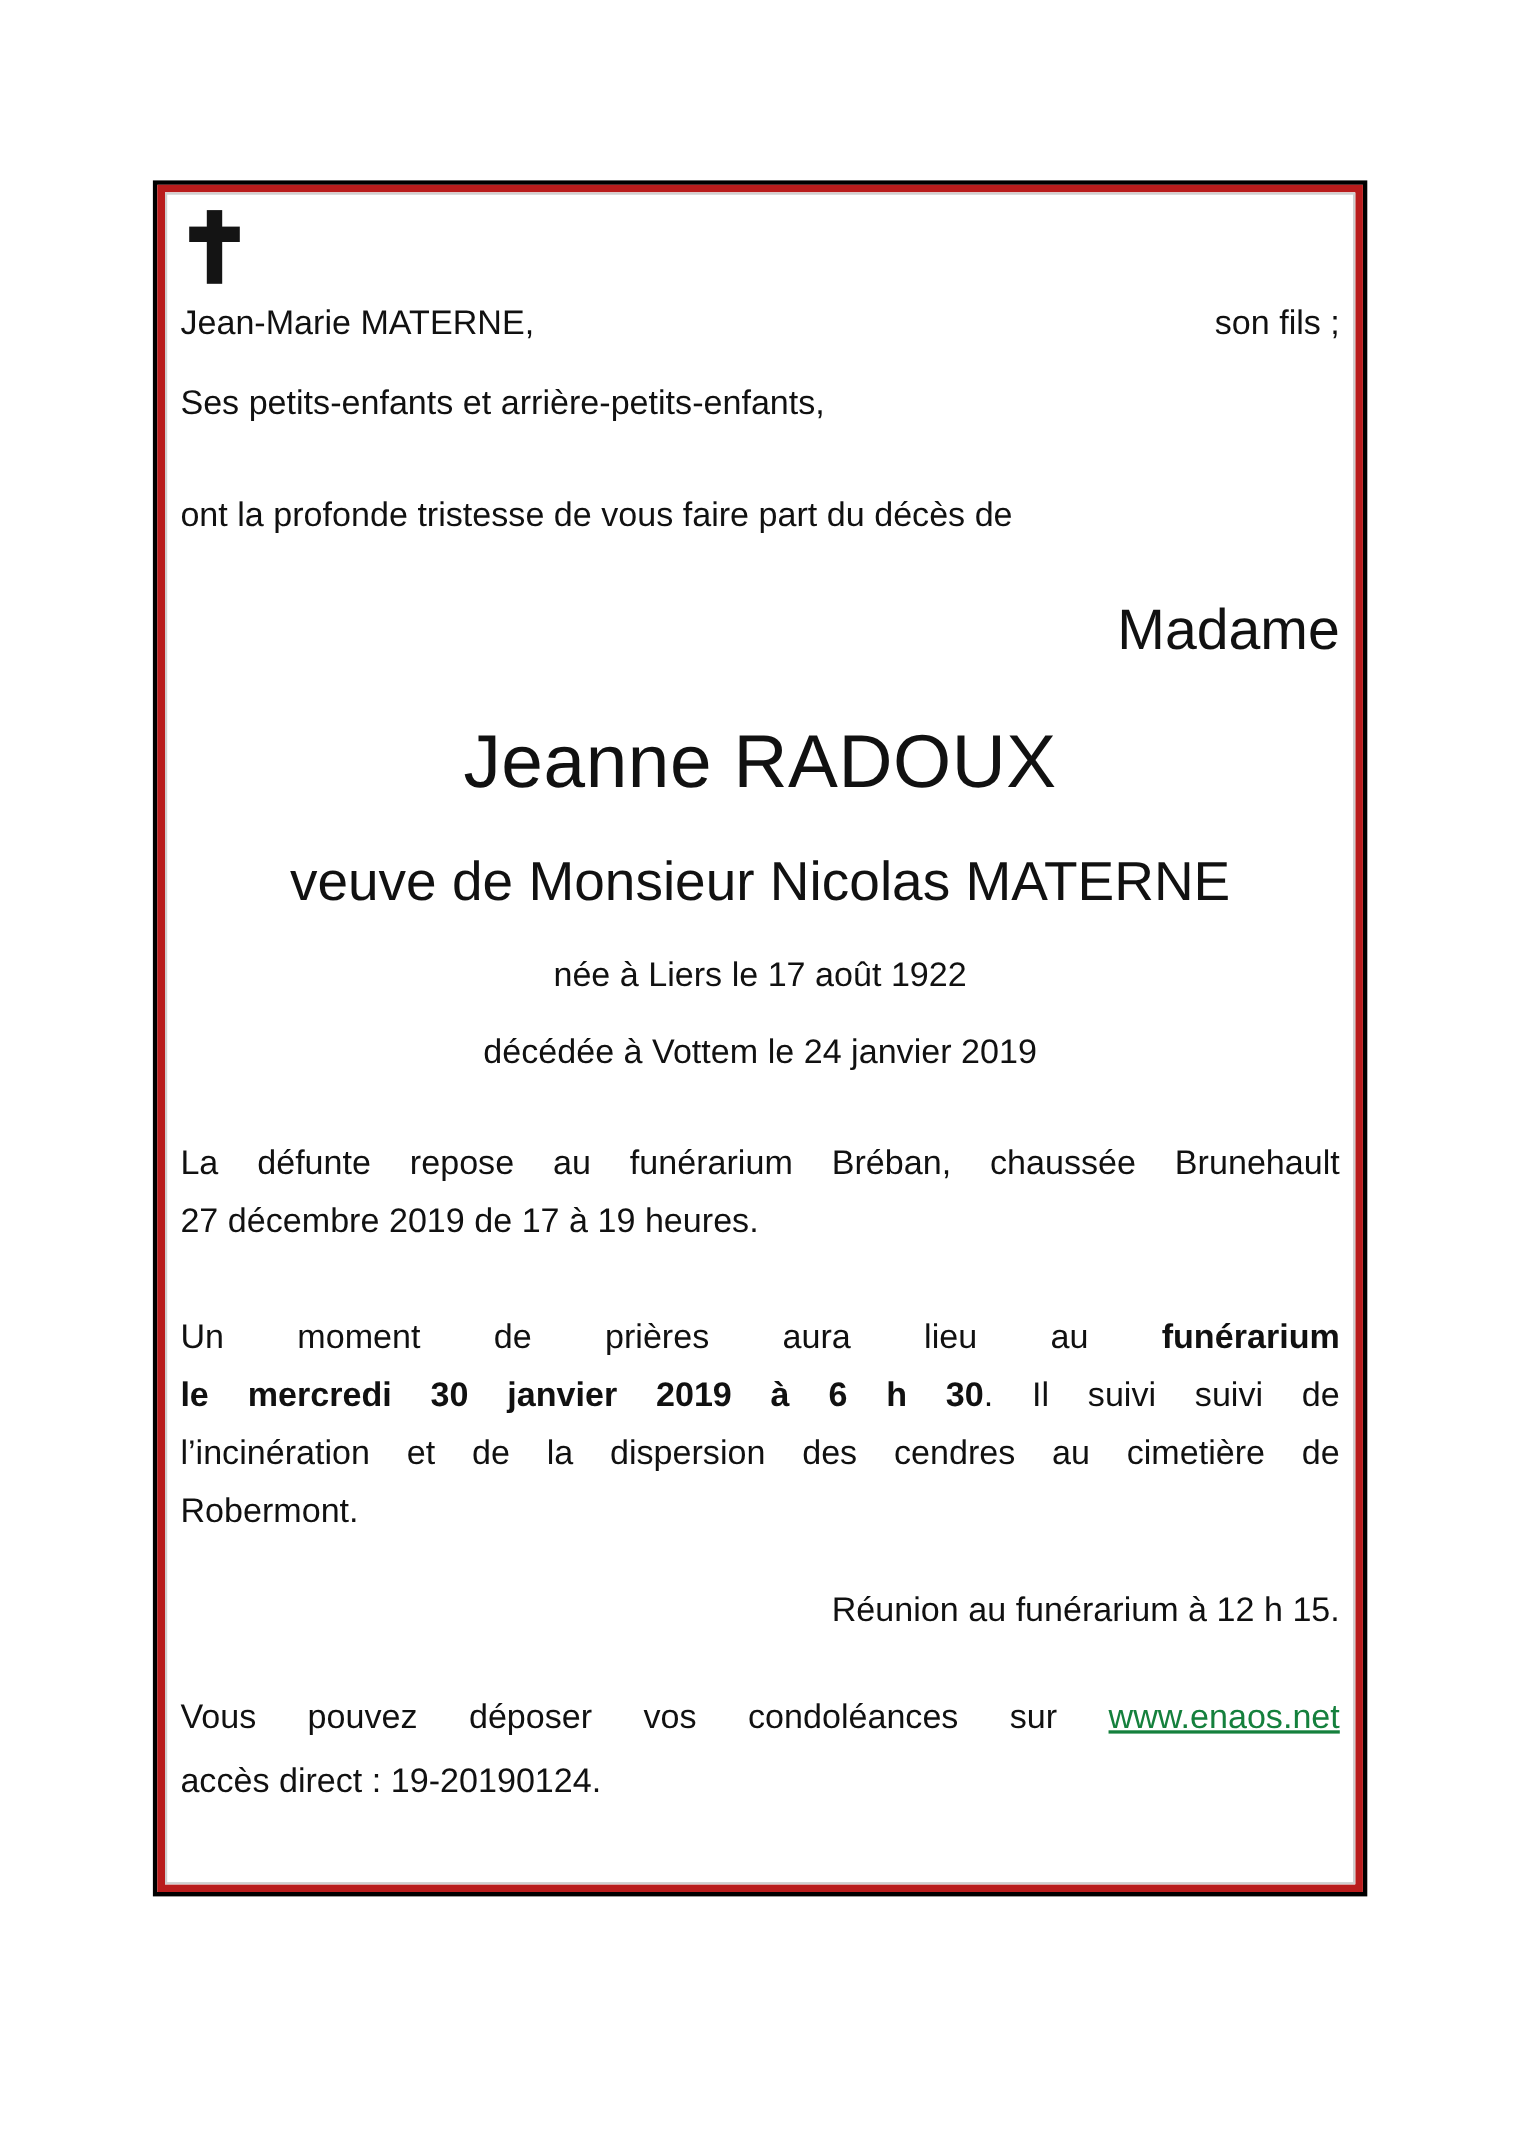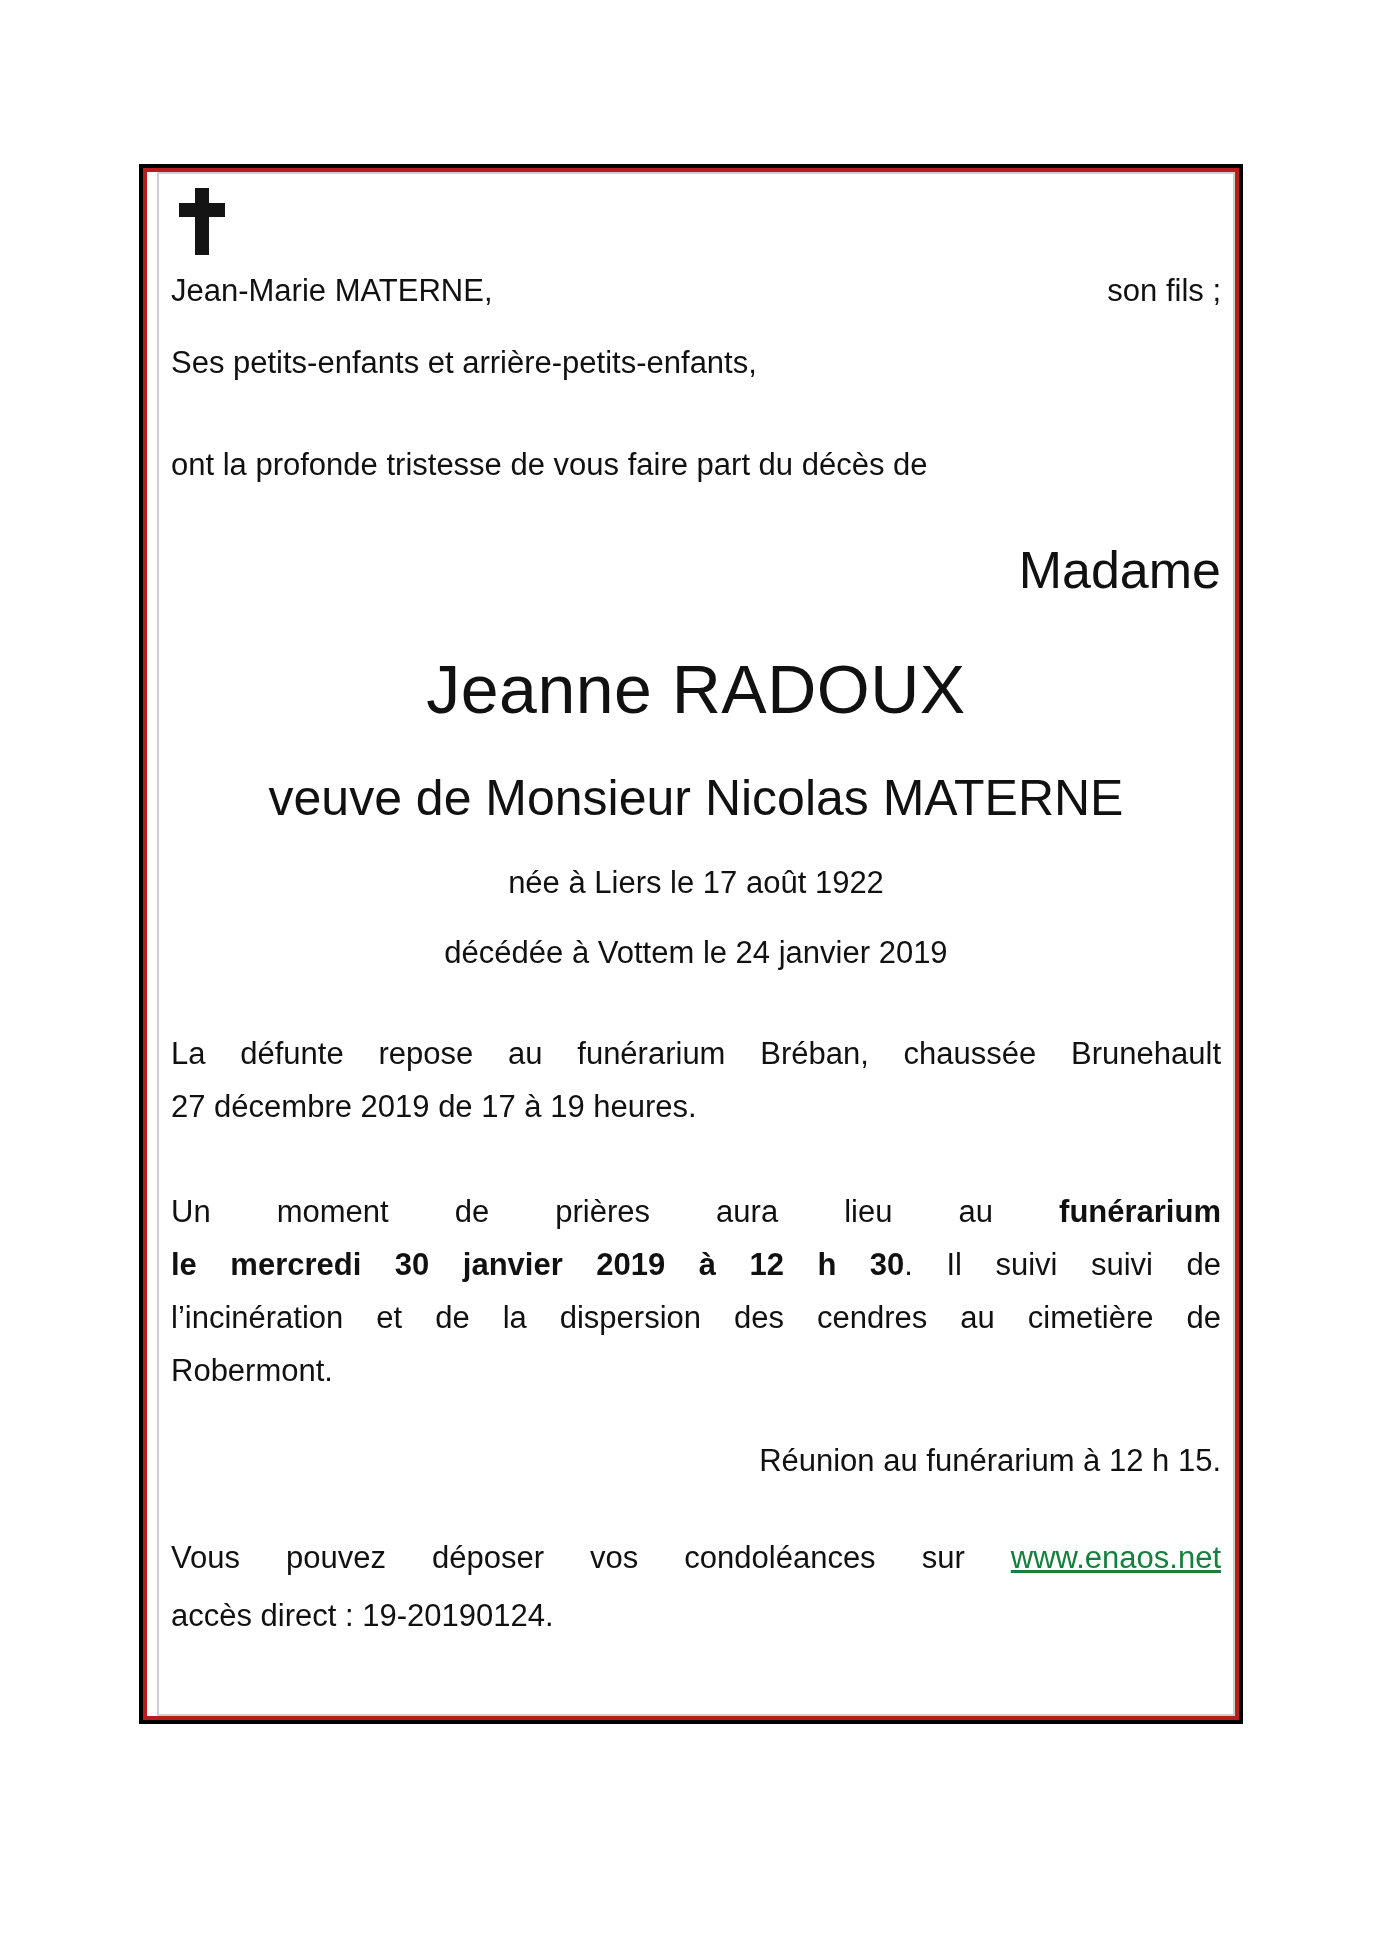--- a/index.html
+++ b/index.html
@@ -22,22 +22,21 @@
     width: 1104px;
     height: 1560px;
     box-sizing: border-box;
     border: 4px solid #000000;
     background: #ffffff;
   }
   .card-mid {
     width: 100%;
     height: 100%;
     box-sizing: border-box;
-    border: 4px solid #b91c1c;
-    padding-left: 10px;
+    border: 7px solid #b91c1c;
   }
   .card-inner {
     width: 100%;
     height: 100%;
     box-sizing: border-box;
     border: 2px solid #cfcfcf;
     padding: 0 12px;
     background: #ffffff;
     overflow: hidden;
   }
@@ -171,21 +170,21 @@
 
       <div class="death-line">décédée à Vottem le 24 janvier 2019</div>
 
       <div class="para">
         <div class="jline">La défunte repose au funérarium Bréban, chaussée Brunehault</div>
         <div class="jlast">27 décembre 2019 de 17 à 19 heures.</div>
       </div>
 
       <div class="para">
         <div class="jline"><span>Un moment de prières aura lieu au</span> <span class="bold">funérarium</span></div>
-        <div class="jline"><span class="bold">le mercredi 30 janvier 2019 à 12 h 30</span><span>. Il suivi suivi de</span></div>
+        <div class="jline"><span class="bold">le mercredi 30 janvier 2019 à 6 h 30</span><span>. Il suivi suivi de</span></div>
         <div class="jline">l’incinération et de la dispersion des cendres au cimetière de</div>
         <div class="jlast">Robermont.</div>
       </div>
 
       <div class="reunion-line">Réunion au funérarium à 12 h 15.</div>
 
       <div class="condolences">
         <div class="jline"><span>Vous pouvez déposer vos condoléances sur</span> <span class="enaos-link">www.enaos.net</span></div>
         <div class="jlast">accès direct : 19-20190124.</div>
       </div>

